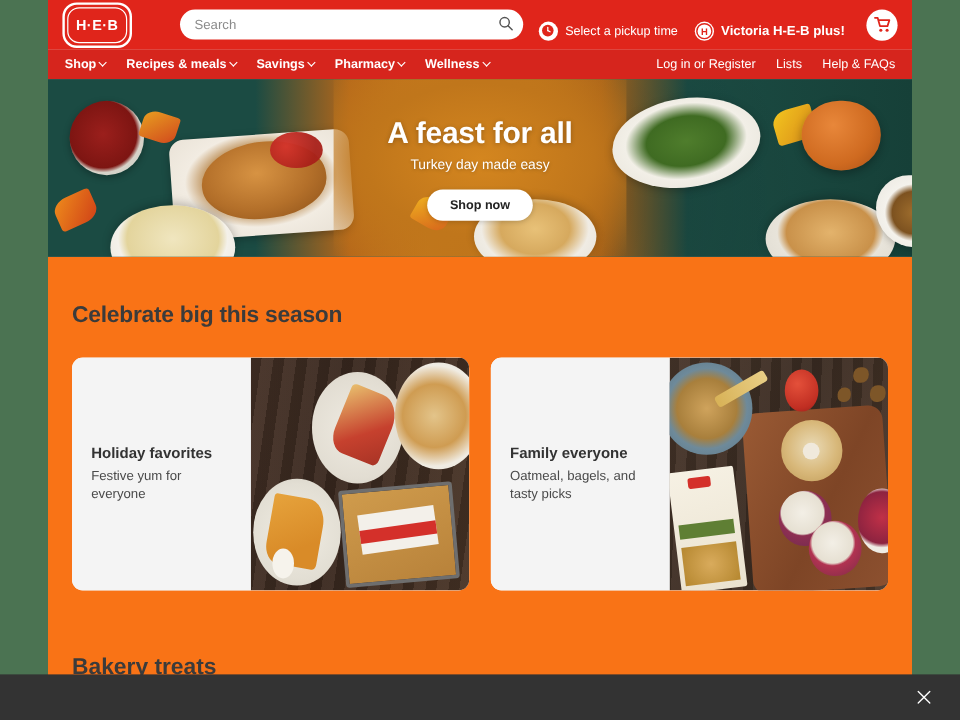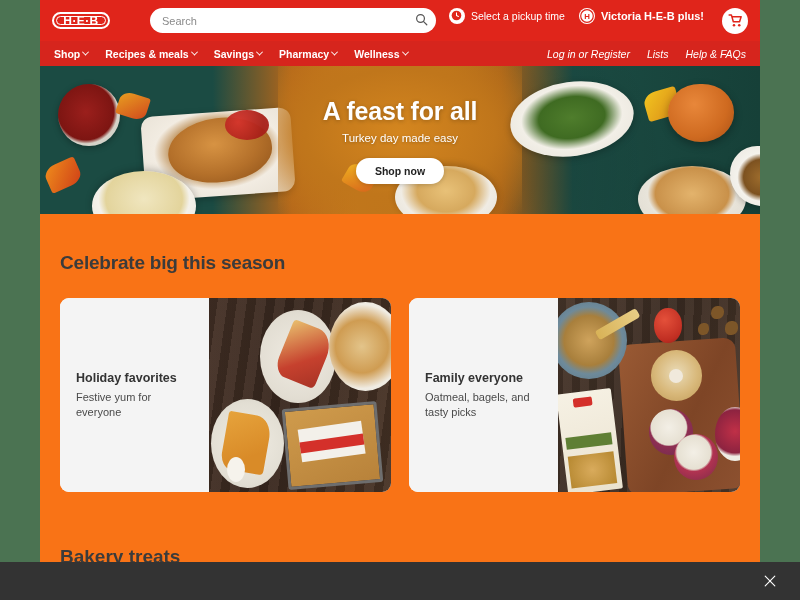--- a/index.html
+++ b/index.html
@@ -26,21 +26,21 @@
   
   .header {
     background: #e0251b;
     height: 41px;
     display: flex;
     align-items: center;
     padding: 0 10px 0 12px;
     position: relative;
   }
   .logo {
-    width: 58px; height: 17px;
+    width: 58px; height: 38px;
     border: 2px solid #ffffff;
     border-radius: 12px;
     background: #e0251b;
     display: flex; align-items: center; justify-content: center;
     position: relative;
     flex: 0 0 auto;
   }
   .logo::before {
     content: "";
     position: absolute;
@@ -77,21 +77,21 @@
   .search-input::placeholder { color: #8a8a8a; }
   .search-btn {
     width: 22px; height: 22px;
     border: none; background: transparent;
     cursor: pointer;
     display: flex; align-items: center; justify-content: center;
     flex: 0 0 auto;
   }
   .header-right {
     margin-left: auto;
-    display: flex; align-items: flex-start;
+    display: flex; align-items: flex-end;
     gap: 14px;
     padding-right: 2px;
   }
   .hr-item {
     display: flex; align-items: center; gap: 6px;
     color: #ffffff;
     font-size: 10.5px;
     cursor: pointer;
     white-space: nowrap;
   }
@@ -114,21 +114,21 @@
   }
 
   
   .nav {
     background: #d6251d;
     height: 25px;
     display: flex; align-items: center;
     padding: 0 14px 0 14px;
   }
   .nav-left { display: flex; align-items: center; gap: 17px; }
-  .nav-right { margin-left: auto; display: flex; align-items: center; gap: 17px; font-style: italic; }
+  .nav-right { margin-left: auto; display: flex; align-items: center; gap: 17px; }
   .nav-item {
     color: #ffffff;
     font-size: 10.5px;
     font-weight: bold;
     cursor: pointer;
     display: flex; align-items: center; gap: 3px;
     white-space: nowrap;
   }
   .nav-item.plain { font-weight: normal; font-size: 10.5px; }
   .chev {

